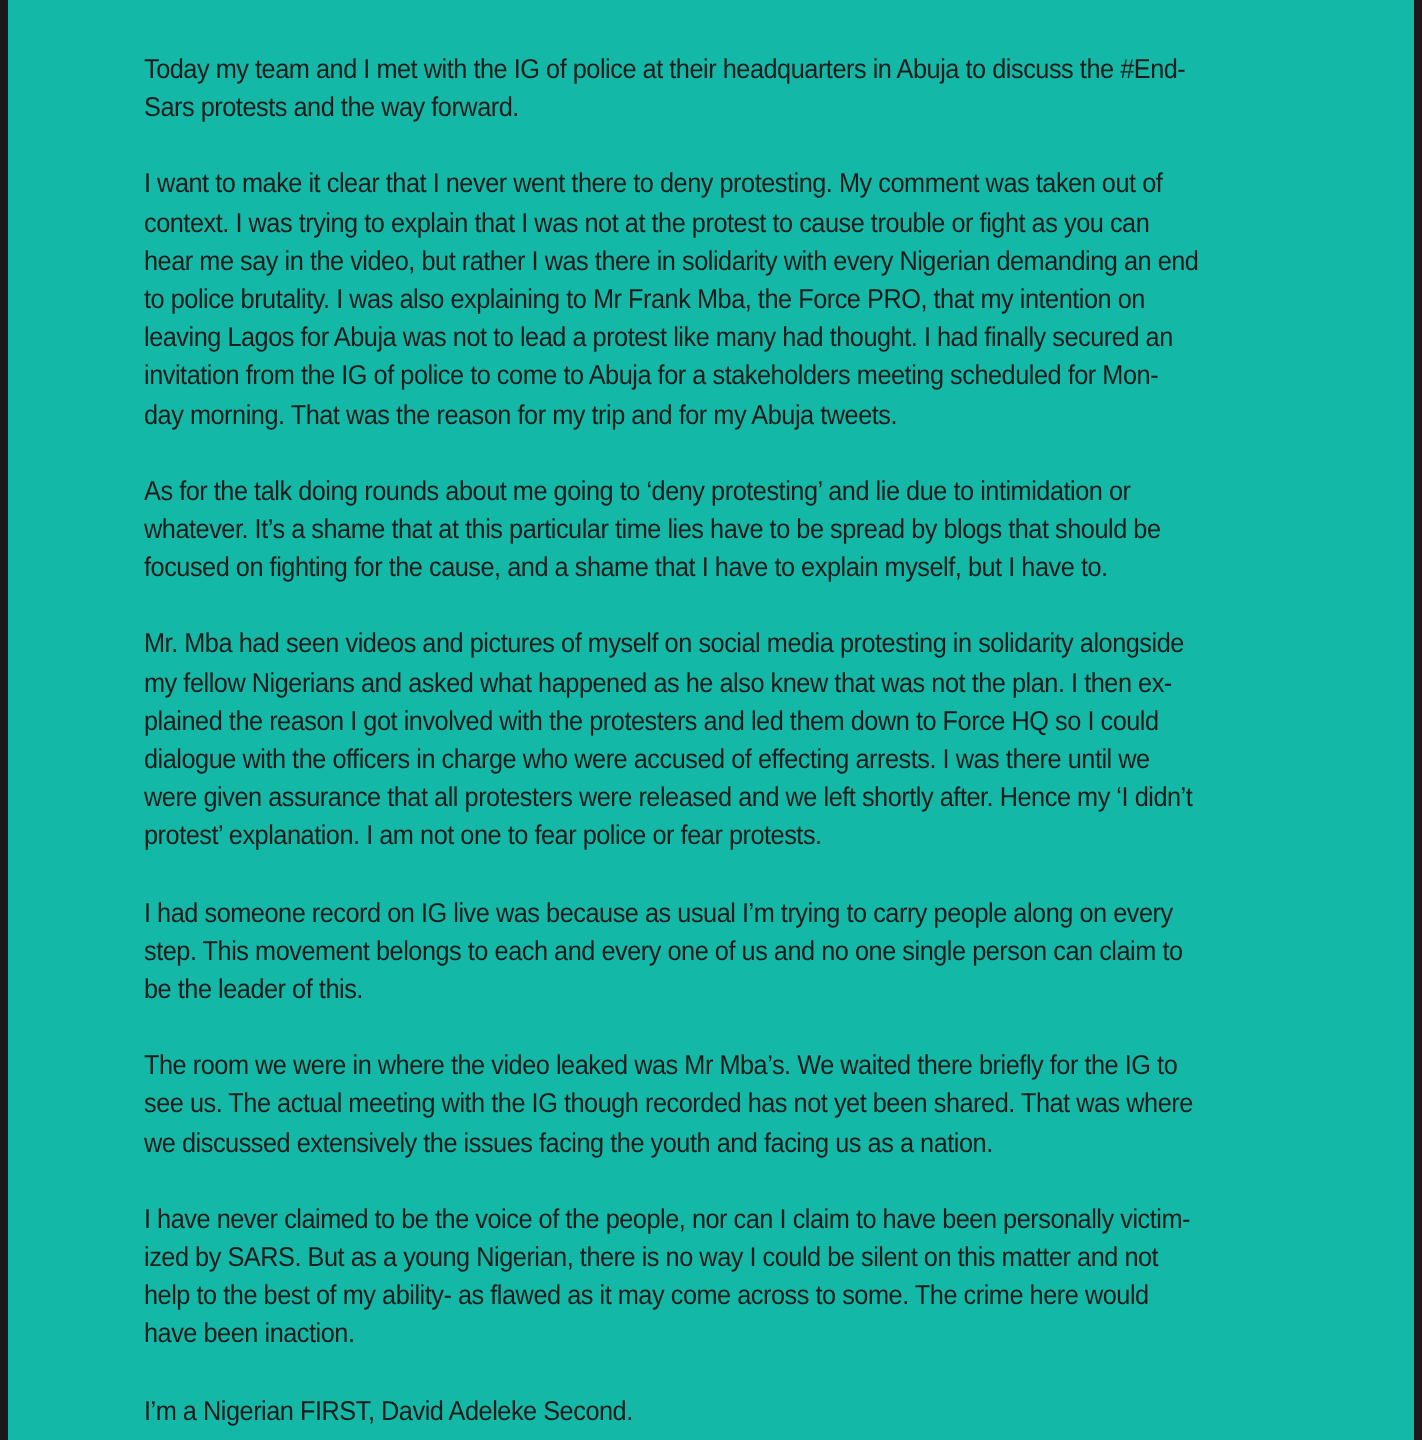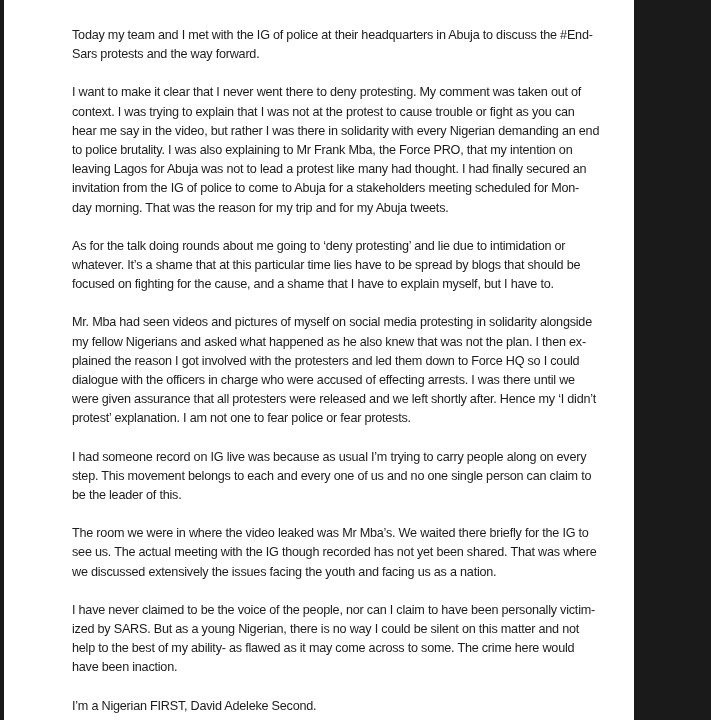--- a/index.html
+++ b/index.html
@@ -2,22 +2,22 @@
 <html><head>
 <meta charset="utf-8">
 <style>
   html, body { margin: 0; padding: 0; }
   body {
     width: 711px; height: 720px; overflow: hidden;
     background: #1a1a1a;
     position: relative;
   }
   .page {
-    position: absolute; left: 4px; top: 0; width: 630px; height: 720px;
-    background: #ffffff;
+    position: absolute; left: 4px; top: 0; width: 703px; height: 720px;
+    background: #14b8a6;
     text-decoration: underline;
   }
   .content {
     position: absolute; left: 68px; top: 25px; width: 580px;
     font-family: "Liberation Sans", sans-serif;
     font-size: 13.6px;
     line-height: 19.2px;
     color: #1c1c1c;
     letter-spacing: -0.25px;
     transform: scaleX(0.93);

